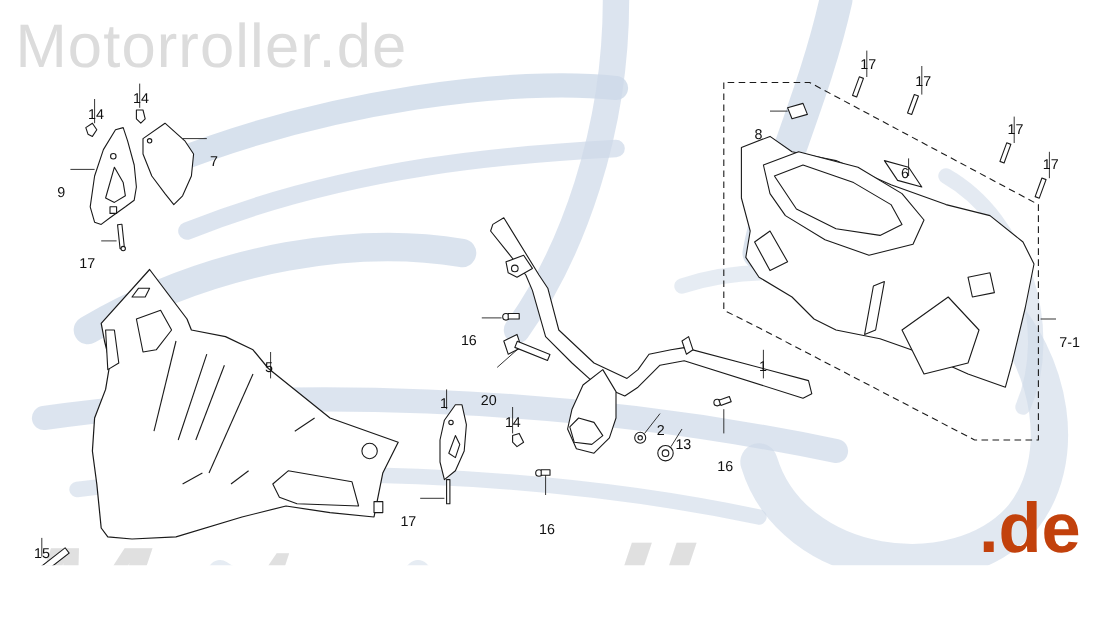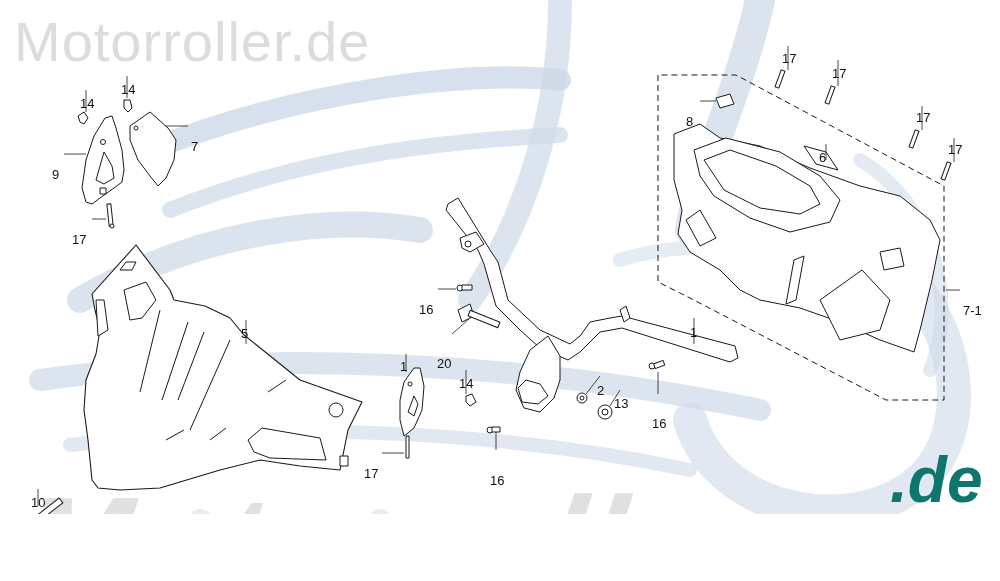--- a/index.html
+++ b/index.html
@@ -1,19 +1,19 @@
 <!DOCTYPE html>
 <html><head>
 <meta charset="utf-8">
 <style>
   html,body{margin:0;padding:0;background:#ffffff;}
   #canvas{position:relative;width:1000px;height:514px;overflow:hidden;background:#ffffff;font-family:"Liberation Sans",sans-serif;}
   .wm-top{position:absolute;left:14px;top:14px;font-size:56px;color:#dcdcdc;font-family:"Liberation Sans",sans-serif;letter-spacing:1px;line-height:1;}
   .wm-bottom{position:absolute;left:20px;top:478px;font-size:132px;font-weight:bold;font-style:italic;color:#e0e0e0;font-family:"Liberation Sans",sans-serif;letter-spacing:4px;line-height:1;transform:skewX(-8deg);}
-  .wm-de{position:absolute;left:890px;top:448px;font-size:64px;font-weight:bold;font-style:italic;color:#0f766e;font-family:"Liberation Sans",sans-serif;line-height:1;}
+  .wm-de{position:absolute;left:890px;top:448px;font-size:64px;font-weight:bold;color:#c2410c;font-family:"Liberation Sans",sans-serif;line-height:1;}
   svg.layer{position:absolute;left:0;top:0;}
   .lbl{position:absolute;font-size:13px;color:#111;font-family:"Liberation Sans",sans-serif;line-height:1;white-space:nowrap;margin-top:20px;}
   .fr{position:absolute;left:96px;top:535px;font-size:12px;font-weight:bold;color:#111;transform:rotate(-30deg);font-family:"Liberation Sans",sans-serif;}
 </style>
 </head>
 <body>
 
 <div id="canvas">
 
   <svg class="layer" width="1000" height="581">
@@ -183,21 +183,21 @@
       <path d="M62 572 L72 554 L76 560 L92 546 L98 552 L82 566 L88 570 Z" fill="#111" stroke="#111"></path>
     </g>
   </svg>
 
   <div class="lbl" style="left:80px;top:77px">14</div>
   <div class="lbl" style="left:121px;top:63px">14</div>
   <div class="lbl" style="left:191px;top:120px">7</div>
   <div class="lbl" style="left:52px;top:148px">9</div>
   <div class="lbl" style="left:72px;top:213px">17</div>
   <div class="lbl" style="left:241px;top:307px">5</div>
-  <div class="lbl" style="left:31px;top:476px">10</div>
+  <div class="lbl" style="left:31px;top:476px">15</div>
   <div class="lbl" style="left:400px;top:340px">1</div>
   <div class="lbl" style="left:364px;top:447px">17</div>
   <div class="lbl" style="left:419px;top:283px">16</div>
   <div class="lbl" style="left:437px;top:337px">20</div>
   <div class="lbl" style="left:459px;top:357px">14</div>
   <div class="lbl" style="left:490px;top:454px">16</div>
   <div class="lbl" style="left:597px;top:364px">2</div>
   <div class="lbl" style="left:614px;top:377px">13</div>
   <div class="lbl" style="left:652px;top:397px">16</div>
   <div class="lbl" style="left:690px;top:306px">1</div>

